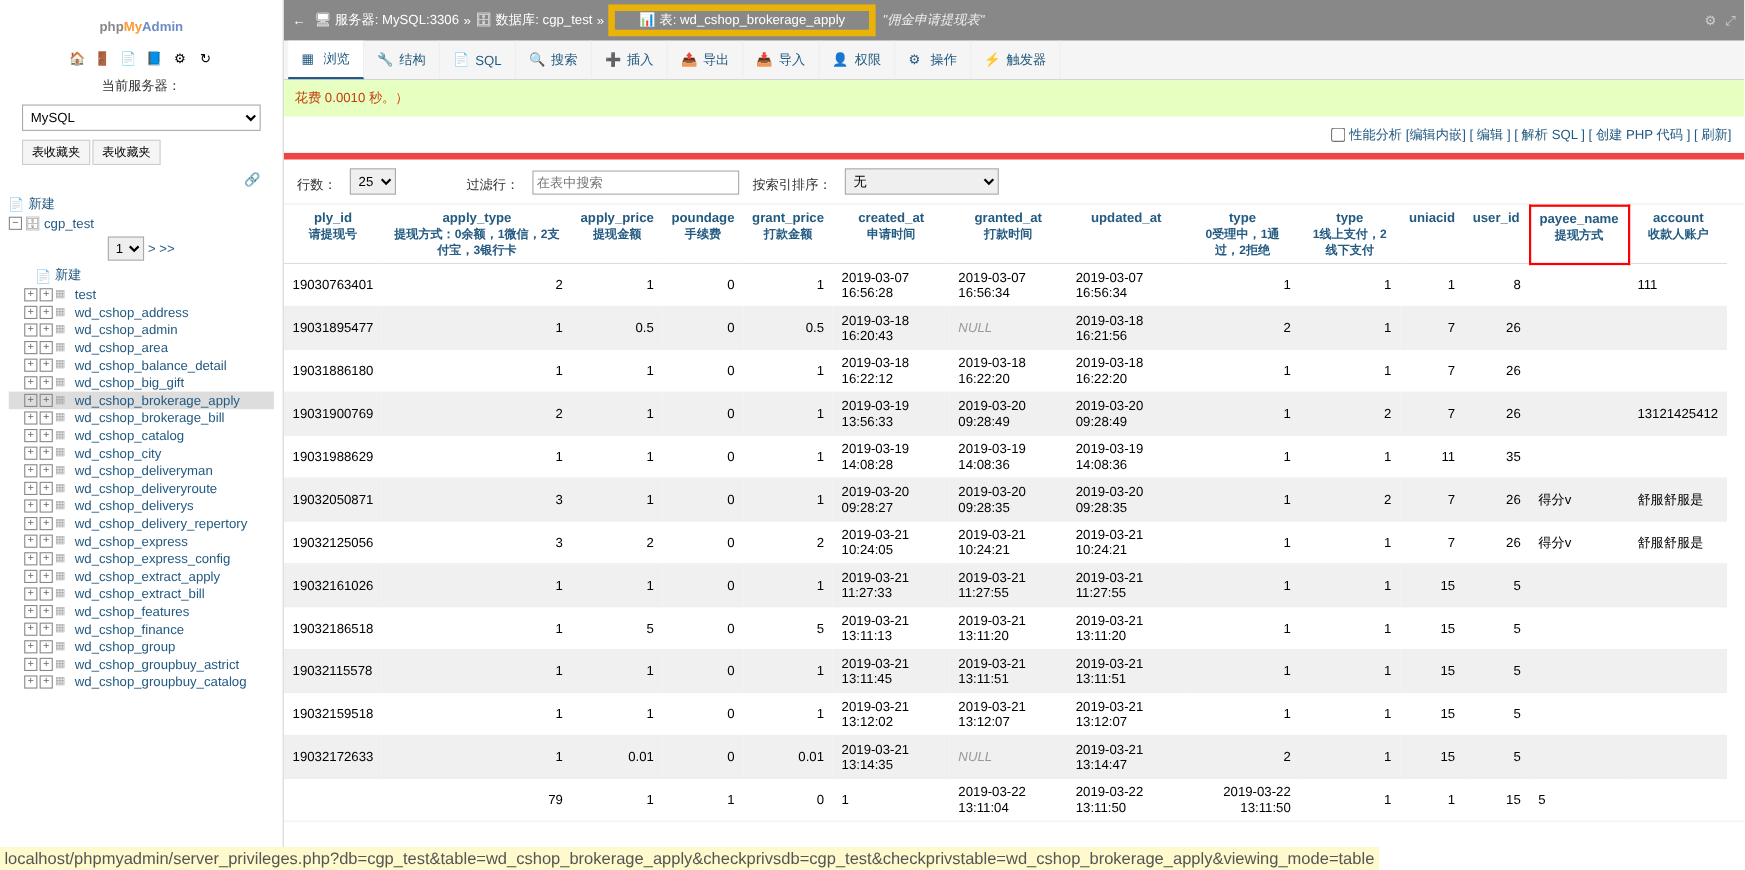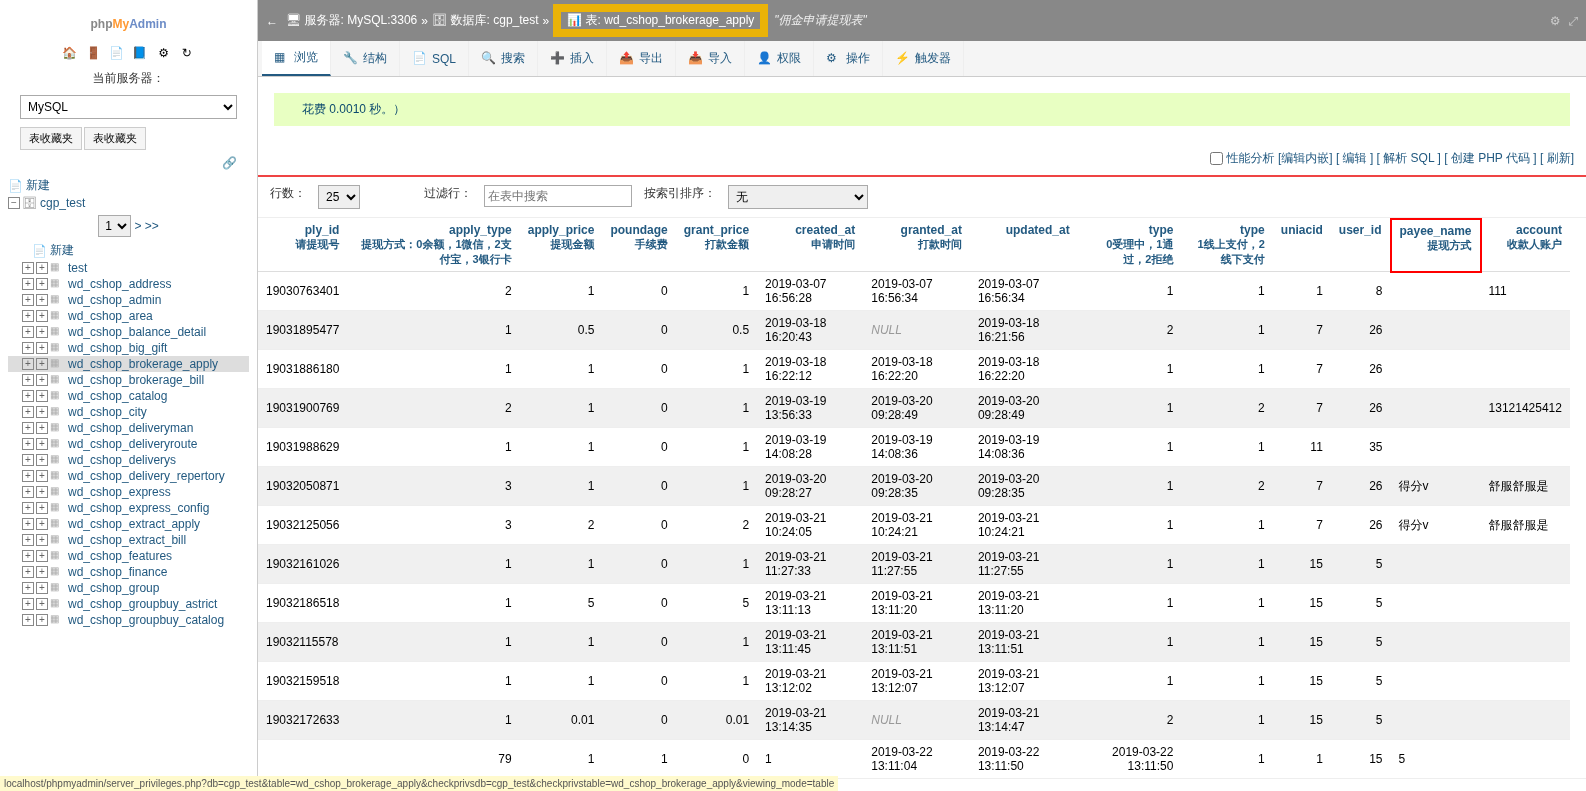--- a/index.html
+++ b/index.html
@@ -30,46 +30,46 @@
 .filter-row{display:flex;align-items:center;padding:2px 8px 2px 30px}
 .filter-input{flex:1;border:1px solid #ccc;padding:2px;color:#999}
 .filter-x{color:#c00;font-weight:bold;margin-left:4px;cursor:pointer}
 .pager-row{text-align:center;padding:4px 0}
 .pager-select{border:1px solid #aaa;padding:2px}
 .pager-next{color:#235a81;cursor:pointer}
 .content{flex:1;overflow:hidden;background:#fff}
 .breadcrumb{background:#888;color:#fff;padding:4px 8px;display:flex;align-items:center;font-size:11px}
 .breadcrumb a{color:#fff;text-decoration:none}
 .bc-sep{margin:0 4px}
-.bc-boxed{border:8px solid #eab308;padding:0 6px}
+.bc-boxed{border:6px solid #eab308;padding:0 22px}
 .bc-comment{font-style:italic;color:#eee;margin-left:6px}
 .bc-right{margin-left:auto}
 .gear{color:#ccc;cursor:pointer;margin-left:8px}
 .tabnav{background:#f5f5f5;border-bottom:1px solid #ccc;padding:0 4px;display:flex}
 .tabnav-item{display:flex;align-items:center;padding:8px 12px;cursor:pointer;color:#235a81;border-right:1px solid #eee}
 .tabnav-item.active{background:#fff;border-bottom:2px solid #235a81}
 .tabnav-icon{display:inline-block;width:16px;height:16px;margin-right:4px}
-.msg-bar{background:#e8ffc2;padding:8px 28px;margin:16px;color:#0c4a6e}
+.msg-bar{background:#e8ffc2;padding:8px 10px;margin:0;color:#c2410c}
 .query-tools{text-align:right;padding:8px 12px;color:#235a81}
 .query-tools input[type=checkbox]{vertical-align:middle}
 .query-tools a{color:#235a81;cursor:pointer}
-.controls-row{display:flex;align-items:flex-start;padding:8px 12px;gap:12px;border-top:2px solid #ef4444;border-bottom:1px solid #eee}
+.controls-row{display:flex;align-items:flex-end;padding:8px 12px;gap:12px;border-top:6px solid #ef4444;border-bottom:1px solid #eee}
 .ctrl-label{color:#333}
 .ctrl-select{border:1px solid #aaa;padding:3px}
-.ctrl-input{border:1px solid #aaa;padding:3px;width:148px}
+.ctrl-input{border:1px solid #aaa;padding:3px;width:188px}
 .data-table{width:100%;border-collapse:collapse}
-.data-table th{background:#fff;padding:4px 8px;text-align:right;vertical-align:top;border-bottom:1px solid #ddd}
+.data-table th{background:#fff;padding:4px 8px;text-align:center;vertical-align:top;border-bottom:1px solid #ddd}
 .data-table th .col-name{color:#235a81;font-weight:bold;display:block}
 .data-table th .col-desc{color:#235a81;font-size:11px;font-weight:bold;display:block}
 .data-table th.highlighted{border:2px solid red}
 .data-table td{padding:5px 8px;text-align:right;border-bottom:1px solid #eee}
 .data-table td.left{text-align:left}
 .data-table tr:nth-child(even) td{background:#f0f0f0}
 .null{color:#999;font-style:italic}
-.status-bar{background:#fffacd;padding:2px 4px;font-size:10px;color:#555;position:fixed;bottom:0;left:0}
+.status-bar{background:#fffacd;padding:2px 4px;font-size:15px;color:#555;position:fixed;bottom:0;left:0}
 </style>
 </head>
 <body>
 
 <div class="main">
   <div class="sidebar">
     <div class="logo">
       <span class="logo-text"><span class="logo-php">php</span><span class="logo-my">My</span><span class="logo-admin">Admin</span></span>
     </div>
     <div class="toolbar-icons">

